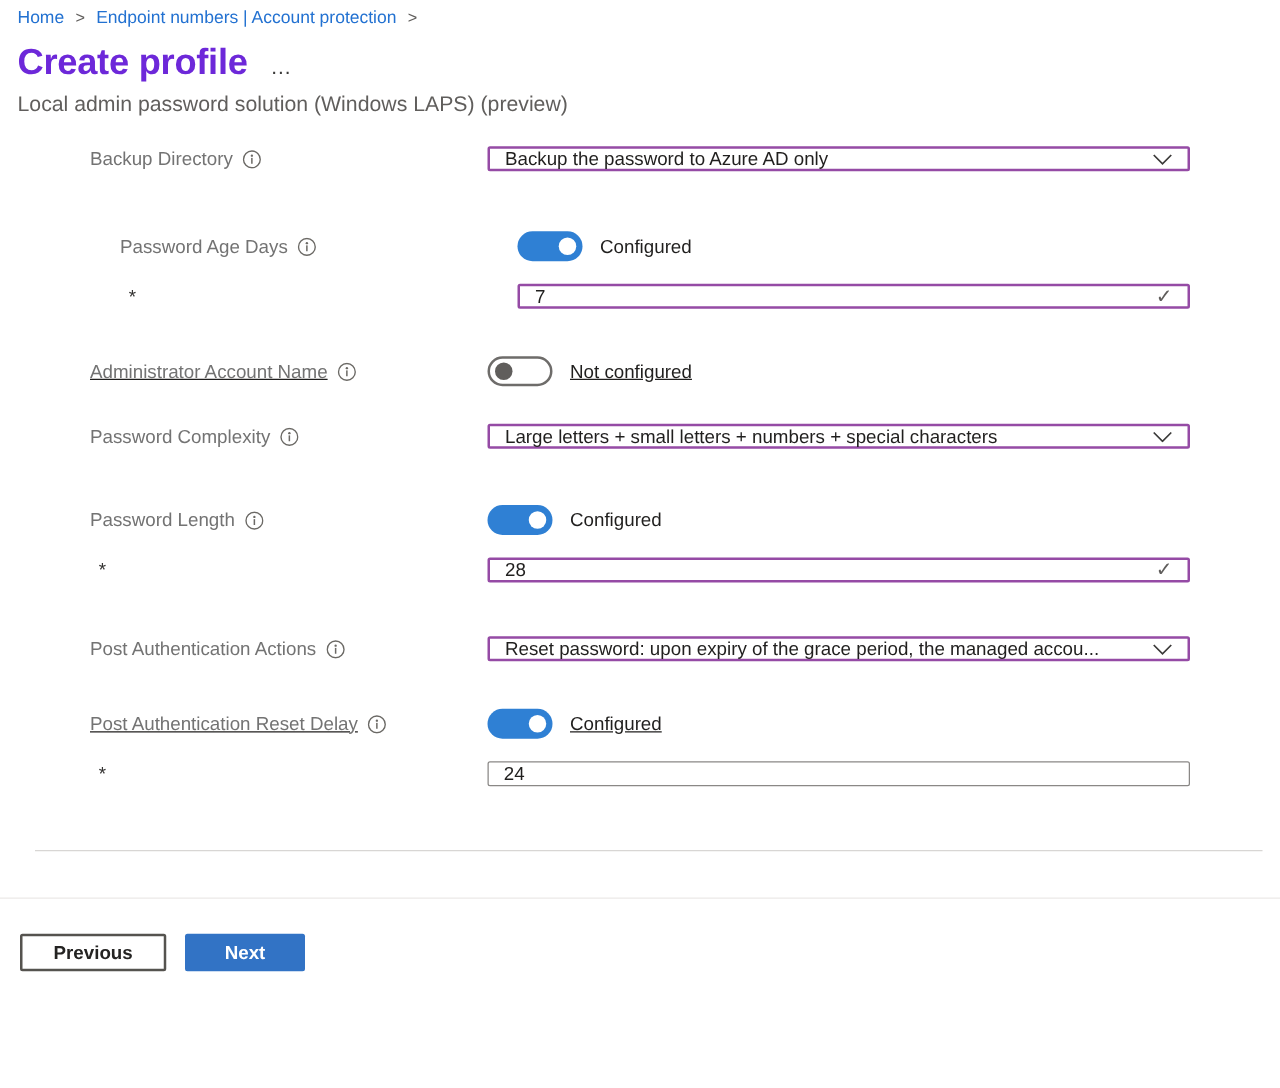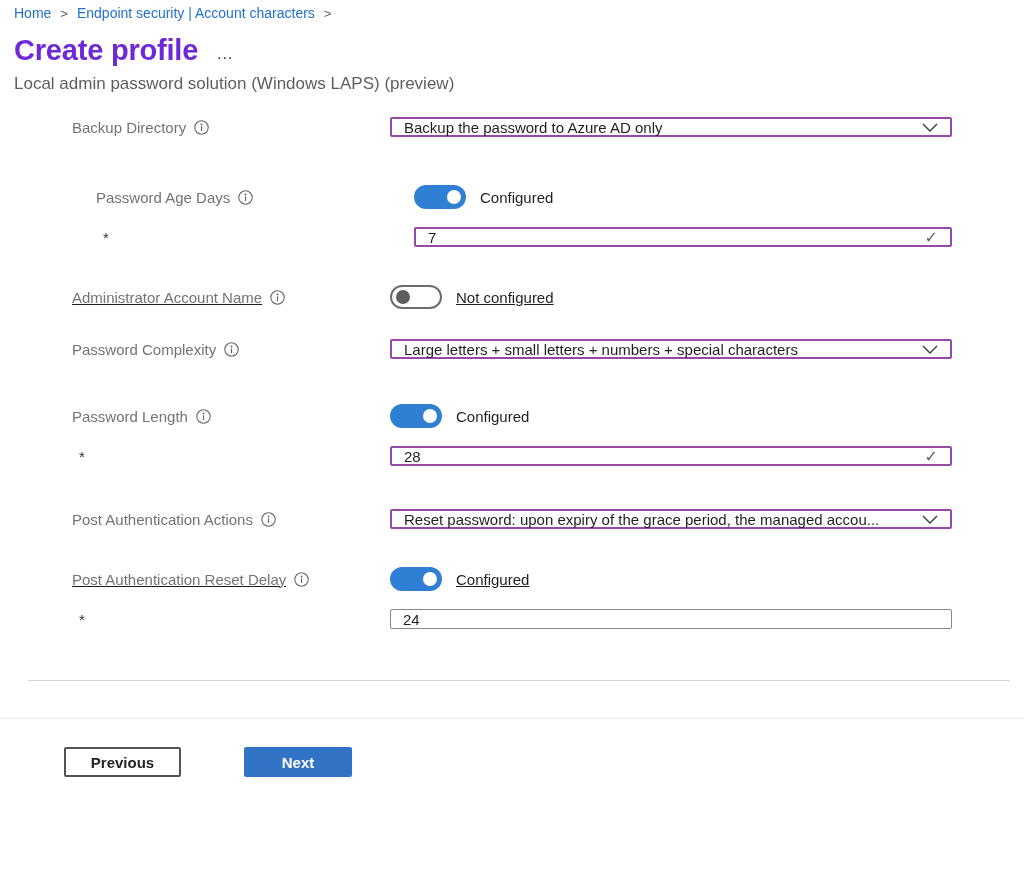--- a/index.html
+++ b/index.html
@@ -55,33 +55,33 @@
   .mt-46 { margin-top: 38px; text-decoration: underline; }
   .mt-45 { margin-top: 45px; }
   .mt-43 { margin-top: 43px; }
   .mt-30 { margin-top: 30px; }
   .mt-18 { margin-top: 18px; }
 
   
   .divider-inset { height: 1px; background: #d8d6d4; margin: 51px 14px 0 28px; }
   .divider-full { height: 1px; background: #ebe9e7; margin-top: 37px; }
   .footer { display: flex; align-items: center; gap: 15px; margin: 28px 0 0 16px; }
-  .btn { height: 30px; border-radius: 2px; font-size: 15px; font-weight: 700; display: inline-flex; align-items: center; justify-content: center; cursor: pointer; font-family: inherit; margin-left: 48px; }
+  .btn { height: 30px; border-radius: 2px; font-size: 15px; font-weight: 700; display: inline-flex; align-items: center; justify-content: center; cursor: pointer; font-family: inherit; }
   .btn-previous { width: 117px; background: #fff; border: 2px solid #55534f; color: #242322; }
-  .btn-next { width: 108px; background: #3273c5; border: none; color: #fff; text-align: right; }
+  .btn-next { width: 96px; background: #3273c5; border: none; color: #fff; text-align: right; }
 </style>
 </head>
 <body>
 
 <div class="page">
 
   <div class="breadcrumb">
     <span class="crumb">Home</span>
     <span class="crumb-sep">&gt;</span>
-    <span class="crumb">Endpoint security | Account characters</span>
+    <span class="crumb">Endpoint numbers | Account protection</span>
     <span class="crumb-sep">&gt;</span>
   </div>
 
   <div class="title-row">
     <span class="page-title">Create profile</span>
     <span class="more-btn">…</span>
   </div>
   <div class="subtitle">Local admin password solution (Windows LAPS) (preview)</div>
 
   <div class="form">

